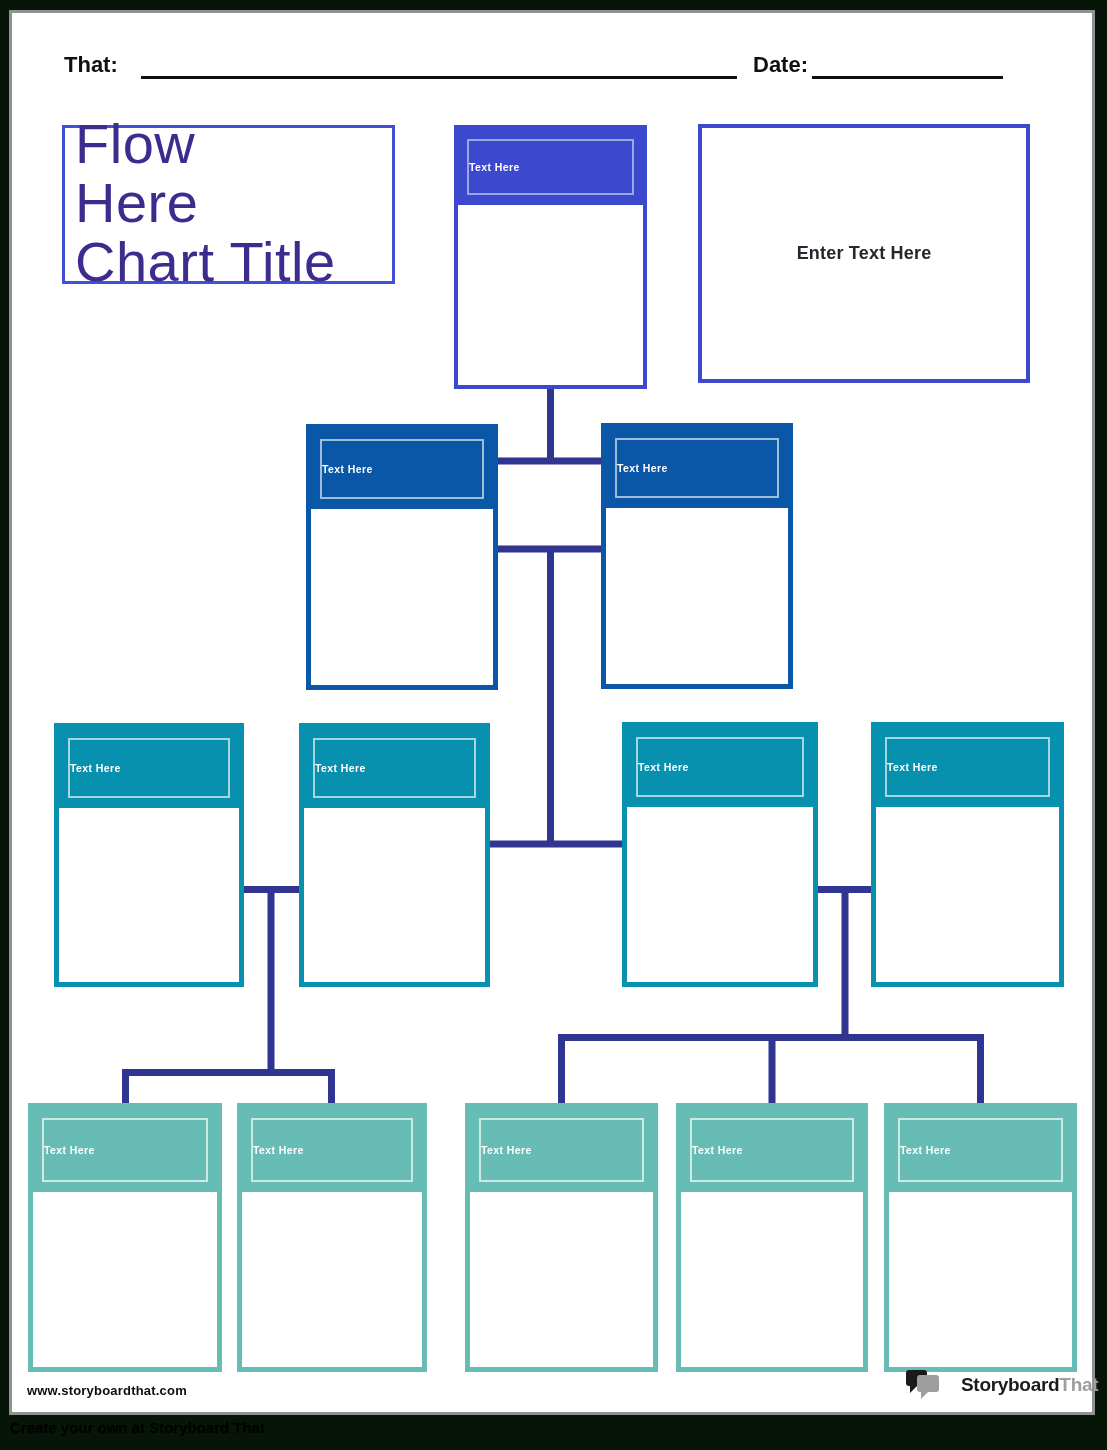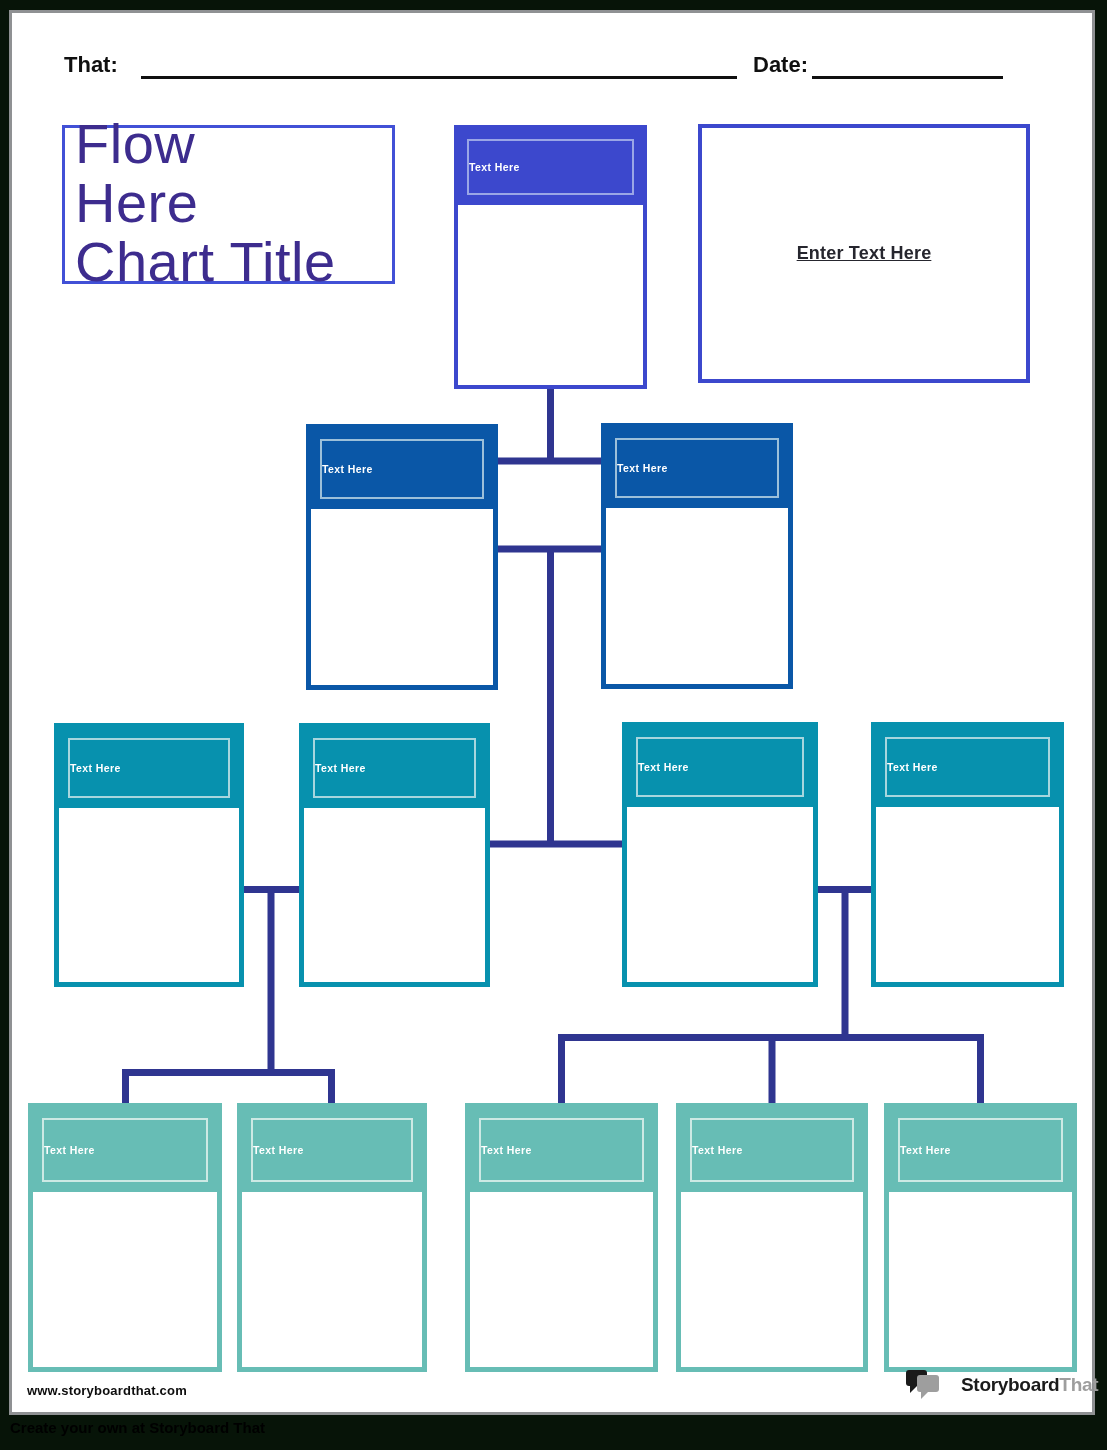--- a/index.html
+++ b/index.html
@@ -28,21 +28,21 @@
     font-size:56px; line-height:59px; font-weight:400; letter-spacing:.5px;
     color:var(--title-text,#3d2c8e); white-space:nowrap;
   }
   .title-text span { display:block; }
   
   .note-box {
     position:absolute; left:698px; top:124px; width:332px; height:259px;
     border:4px solid var(--level1-blue,#3c48cd); background:#fff; z-index:2;
     display:flex; align-items:center; justify-content:center;
   }
-  .note-box span { font-size:18px; font-weight:700; color:#26262e; letter-spacing:.2px;text-decoration:underline; }
+  .note-box span { font-size:18px; font-weight:700; color:#26262e; letter-spacing:.2px; }
   
   .connectors { position:absolute; left:0; top:0; z-index:1; pointer-events:none; }
   .connectors line, .connectors path {
     stroke:var(--connector,#2f3590); stroke-width:7; fill:none;
   }
   
   .node { position:absolute; background:#fff; border-style:solid; z-index:2; }
   .band { position:absolute; left:0; right:0; top:0; }
   .inner {
     position:absolute; left:9px; right:9px; top:10px;

